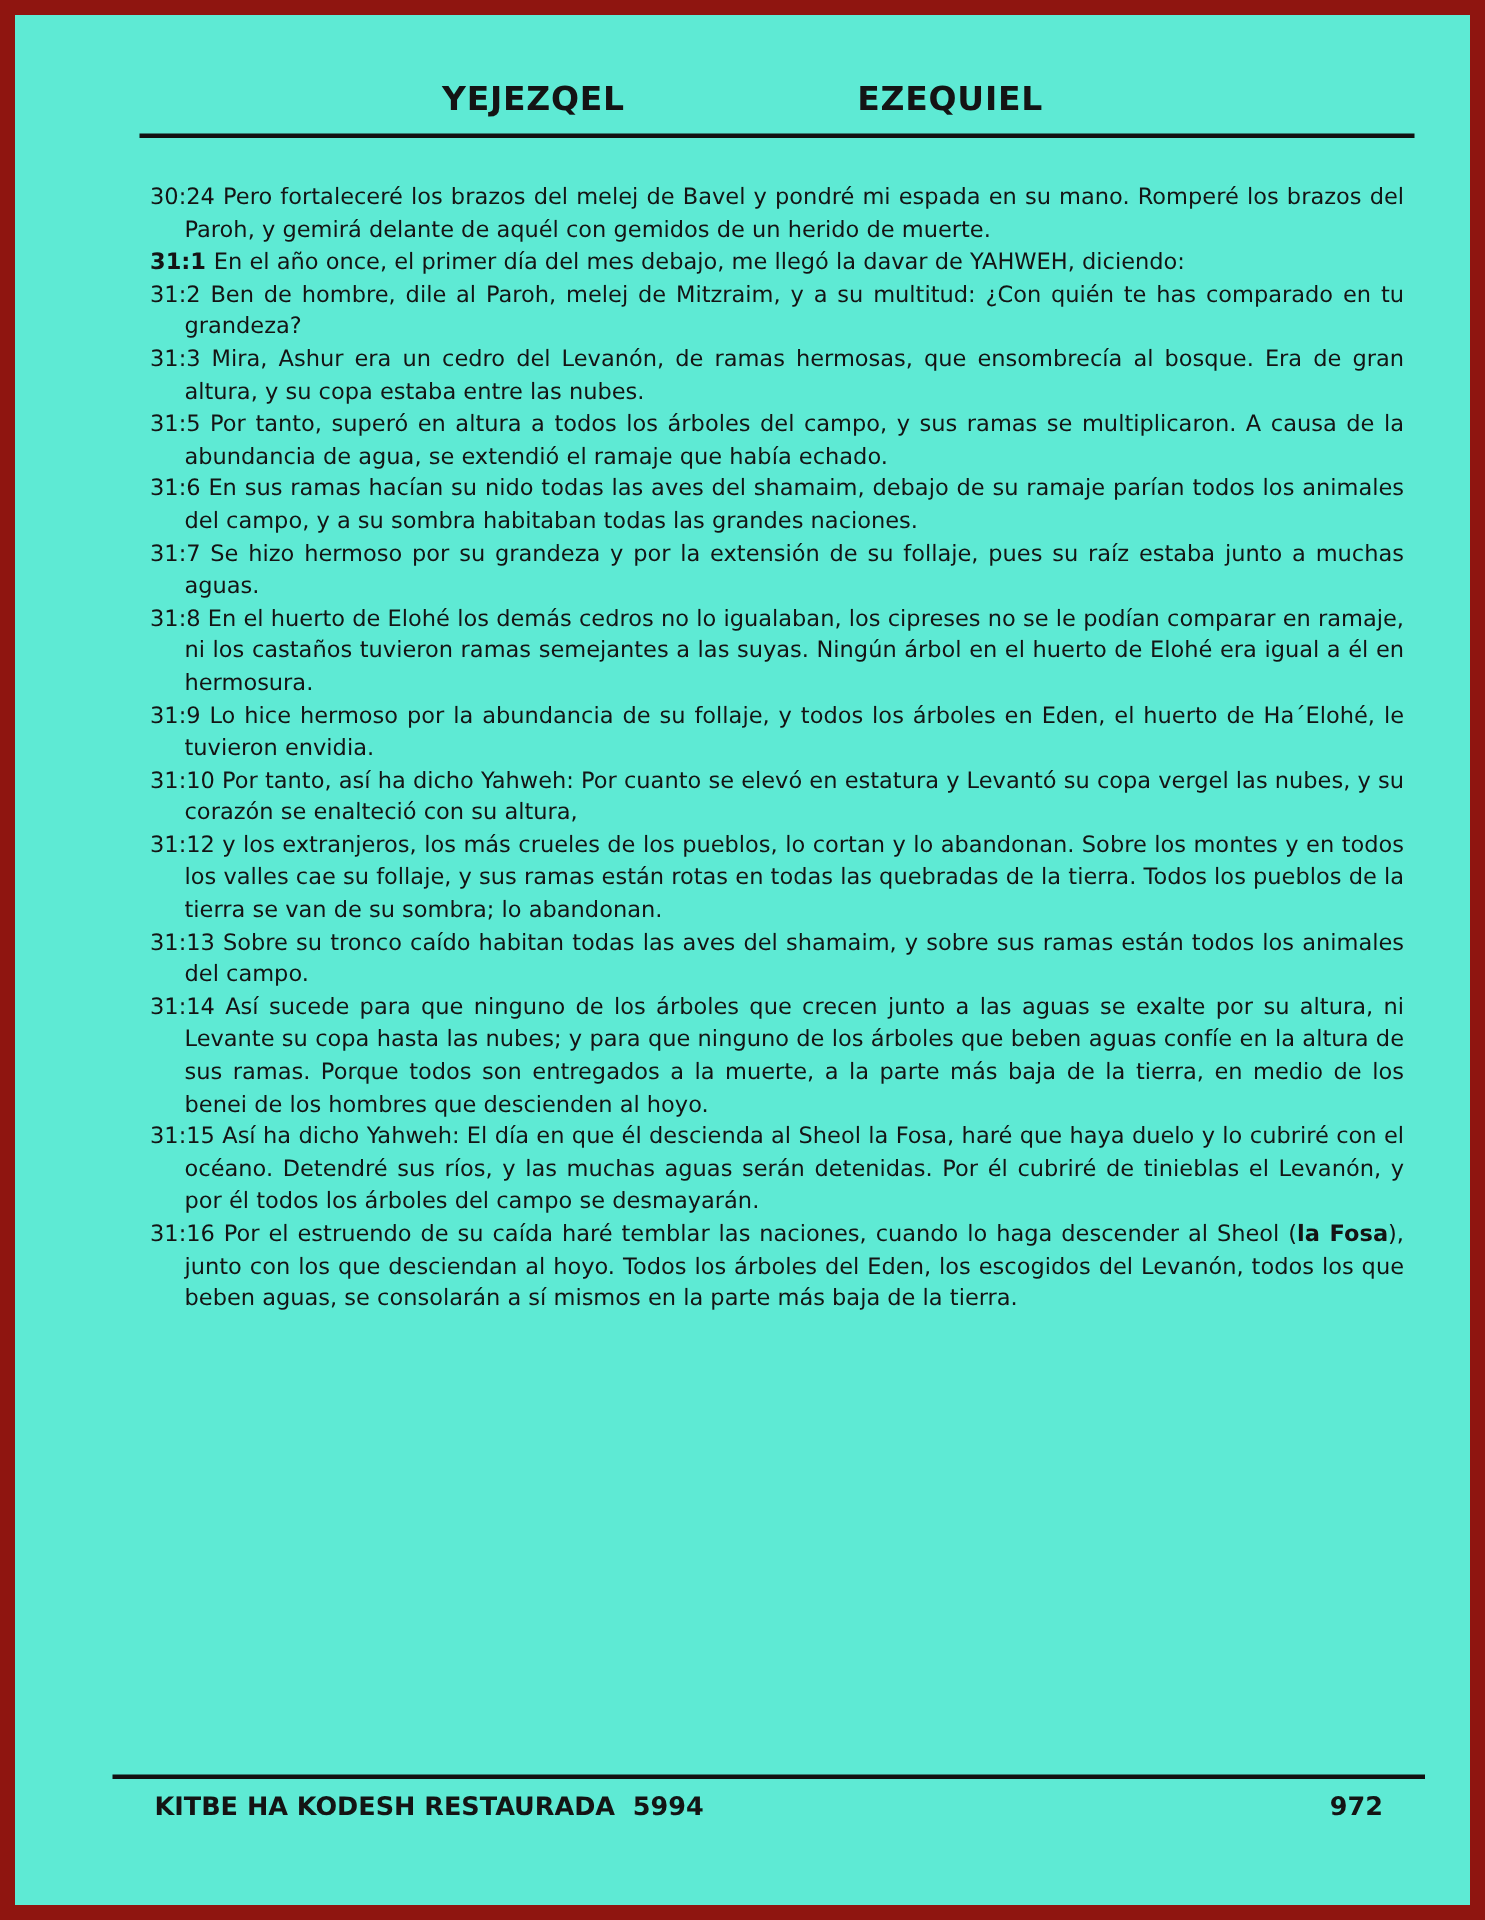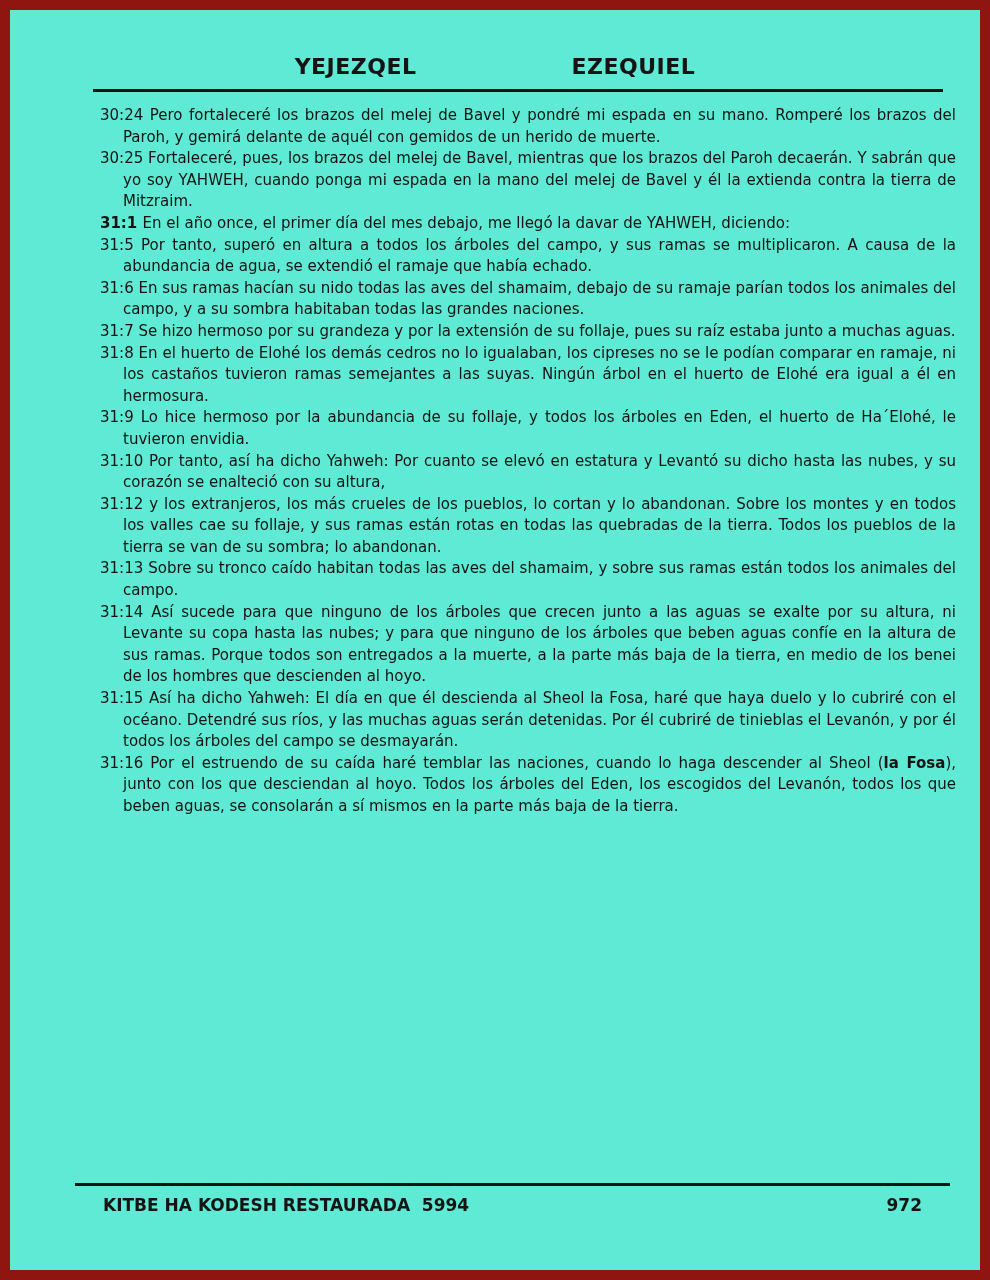--- a/index.html
+++ b/index.html
@@ -28,21 +28,22 @@
     font-weight: bold;
     font-size: 22px;
     letter-spacing: 0.5px;
   }
   .header-rule {
     height: 3px;
     background: #111111;
     margin: 10px 37px 0 83px;
   }
   .verses {
-    padding: 13px 24px 0 90px;
+    padding: 13px 44px 0 90px;
+    margin-top: 16px;
   }
   .verse {
     margin: 0;
     text-align: justify;
     font-size: 15px;
     line-height: 21.6px;
     padding-left: 23px;
     text-indent: -23px;
   }
   .bold {
@@ -74,28 +75,29 @@
 
   <div class="header">
     <span class="title">YEJEZQEL</span>
     <span class="title">EZEQUIEL</span>
   </div>
 
   <div class="header-rule"></div>
 
   <div class="verses">
       <p class="verse"><span class="verse-num">30:24 </span><span class="verse-text">Pero fortaleceré los brazos del melej de Bavel y pondré mi espada en su mano. Romperé los brazos del Paroh, y gemirá delante de aquél con gemidos de un herido de muerte.</span></p>
-      <p class="verse"><span class="verse-num">30:25 </span><span class="verse-text">Fortaleceré, pues, los brazos del melej de Bavel, mientras que los brazos del Paroh decaerán. Y sabrán que yo soy YAHWEH, cuando ponga mi espada en la mano del melej de Bavel y él la extienda contra la tierra de Mitzraim.</span></p>
       <p class="verse"><span class="verse-num bold">31:1 </span><span class="verse-text">En el año once, el primer día del mes debajo, me llegó la davar de YAHWEH, diciendo:</span></p>
+      <p class="verse"><span class="verse-num">31:2 </span><span class="verse-text">Ben de hombre, dile al Paroh, melej de Mitzraim, y a su multitud: ¿Con quién te has comparado en tu grandeza?</span></p>
+      <p class="verse"><span class="verse-num">31:3 </span><span class="verse-text">Mira, Ashur era un cedro del Levanón, de ramas hermosas, que ensombrecía al bosque. Era de gran altura, y su copa estaba entre las nubes.</span></p>
       <p class="verse"><span class="verse-num">31:5 </span><span class="verse-text">Por tanto, superó en altura a todos los árboles del campo, y sus ramas se multiplicaron. A causa de la abundancia de agua, se extendió el ramaje que había echado.</span></p>
       <p class="verse"><span class="verse-num">31:6 </span><span class="verse-text">En sus ramas hacían su nido todas las aves del shamaim, debajo de su ramaje parían todos los animales del campo, y a su sombra habitaban todas las grandes naciones.</span></p>
       <p class="verse"><span class="verse-num">31:7 </span><span class="verse-text">Se hizo hermoso por su grandeza y por la extensión de su follaje, pues su raíz estaba junto a muchas aguas.</span></p>
       <p class="verse"><span class="verse-num">31:8 </span><span class="verse-text">En el huerto de Elohé los demás cedros no lo igualaban, los cipreses no se le podían comparar en ramaje, ni los castaños tuvieron ramas semejantes a las suyas. Ningún árbol en el huerto de Elohé era igual a él en hermosura.</span></p>
       <p class="verse"><span class="verse-num">31:9 </span><span class="verse-text">Lo hice hermoso por la abundancia de su follaje, y todos los árboles en Eden, el huerto de Ha´Elohé, le tuvieron envidia.</span></p>
-      <p class="verse"><span class="verse-num">31:10 </span><span class="verse-text">Por tanto, así ha dicho Yahweh: Por cuanto se elevó en estatura y Levantó su dicho hasta las nubes, y su corazón se enalteció con su altura,</span></p>
+      <p class="verse"><span class="verse-num">31:10 </span><span class="verse-text">Por tanto, así ha dicho Yahweh: Por cuanto se elevó en estatura y Levantó su copa vergel las nubes, y su corazón se enalteció con su altura,</span></p>
       <p class="verse"><span class="verse-num">31:12 </span><span class="verse-text">y los extranjeros, los más crueles de los pueblos, lo cortan y lo abandonan. Sobre los montes y en todos los valles cae su follaje, y sus ramas están rotas en todas las quebradas de la tierra. Todos los pueblos de la tierra se van de su sombra; lo abandonan.</span></p>
       <p class="verse"><span class="verse-num">31:13 </span><span class="verse-text">Sobre su tronco caído habitan todas las aves del shamaim, y sobre sus ramas están todos los animales del campo.</span></p>
       <p class="verse"><span class="verse-num">31:14 </span><span class="verse-text">Así sucede para que ninguno de los árboles que crecen junto a las aguas se exalte por su altura, ni Levante su copa hasta las nubes; y para que ninguno de los árboles que beben aguas confíe en la altura de sus ramas. Porque todos son entregados a la muerte, a la parte más baja de la tierra, en medio de los benei de los hombres que descienden al hoyo.</span></p>
       <p class="verse"><span class="verse-num">31:15 </span><span class="verse-text">Así ha dicho Yahweh: El día en que él descienda al Sheol la Fosa, haré que haya duelo y lo cubriré con el océano. Detendré sus ríos, y las muchas aguas serán detenidas. Por él cubriré de tinieblas el Levanón, y por él todos los árboles del campo se desmayarán.</span></p>
       <p class="verse"><span class="verse-num">31:16 </span><span class="verse-text">Por el estruendo de su caída haré temblar las naciones, cuando lo haga descender al Sheol (</span><span class="verse-text bold">la Fosa</span><span class="verse-text">), junto con los que desciendan al hoyo. Todos los árboles del Eden, los escogidos del Levanón, todos los que beben aguas, se consolarán a sí mismos en la parte más baja de la tierra.</span></p>
     </div>
 
   <div class="footer-rule"></div>
 
   <div class="footer">

